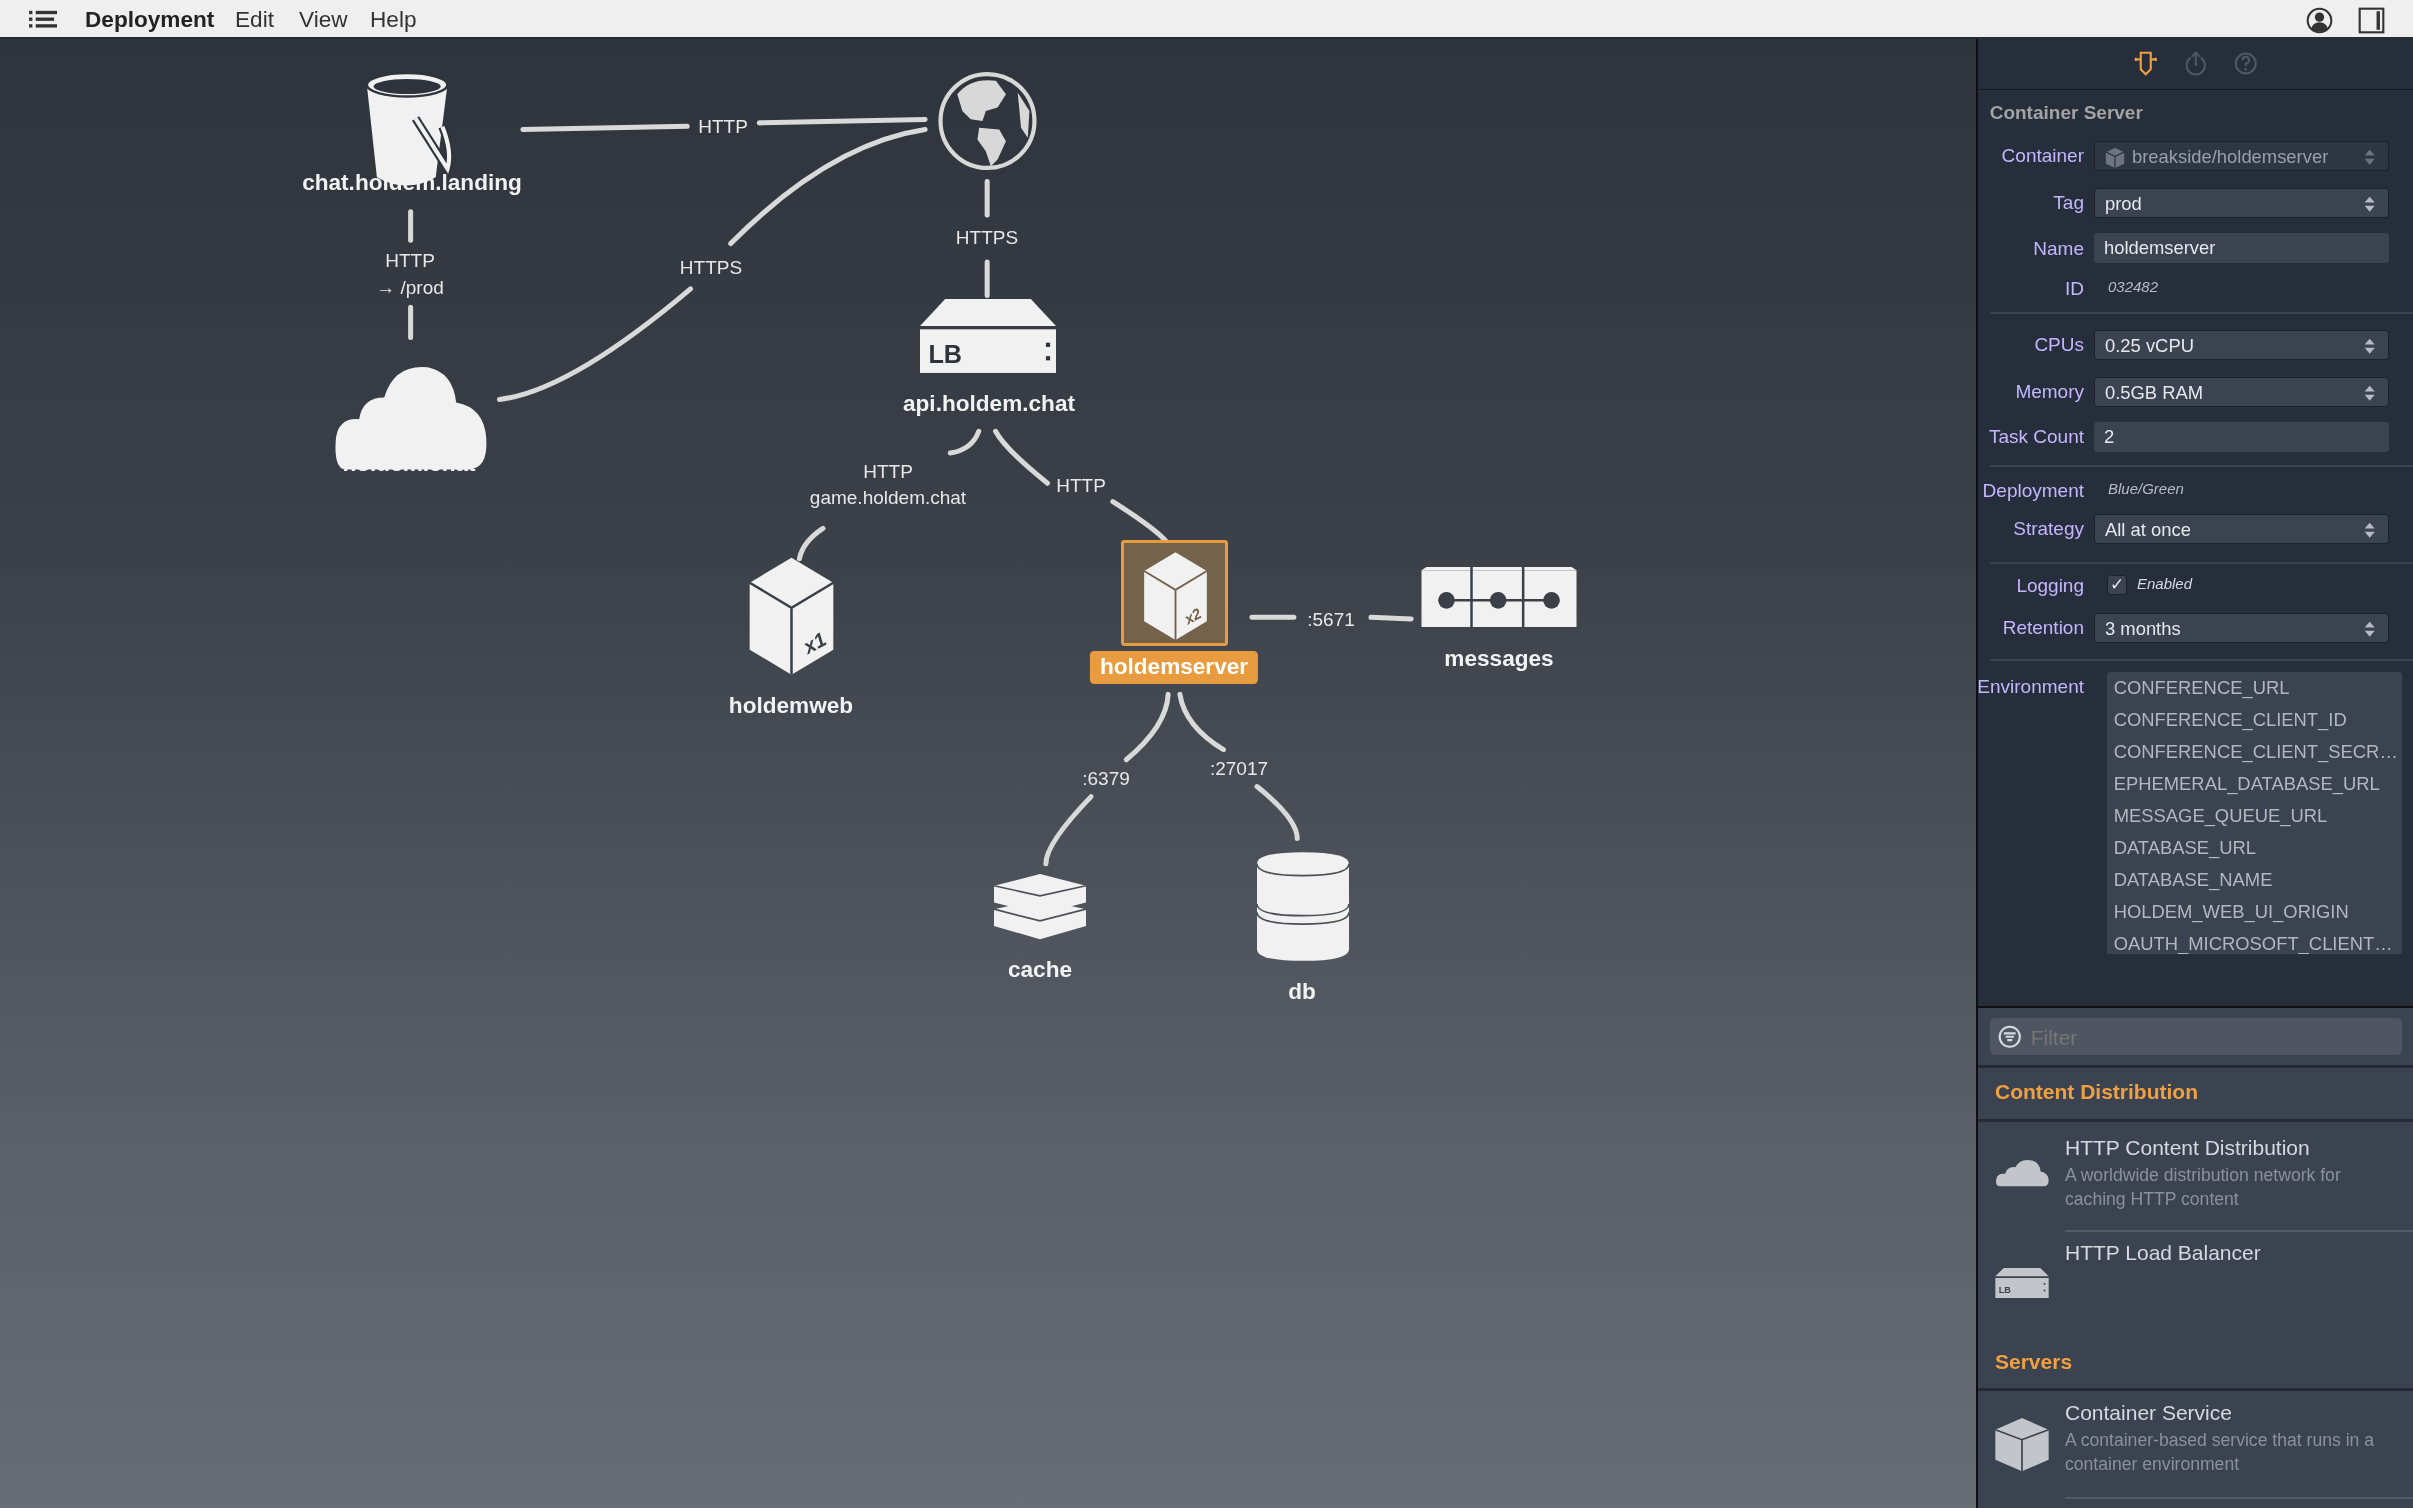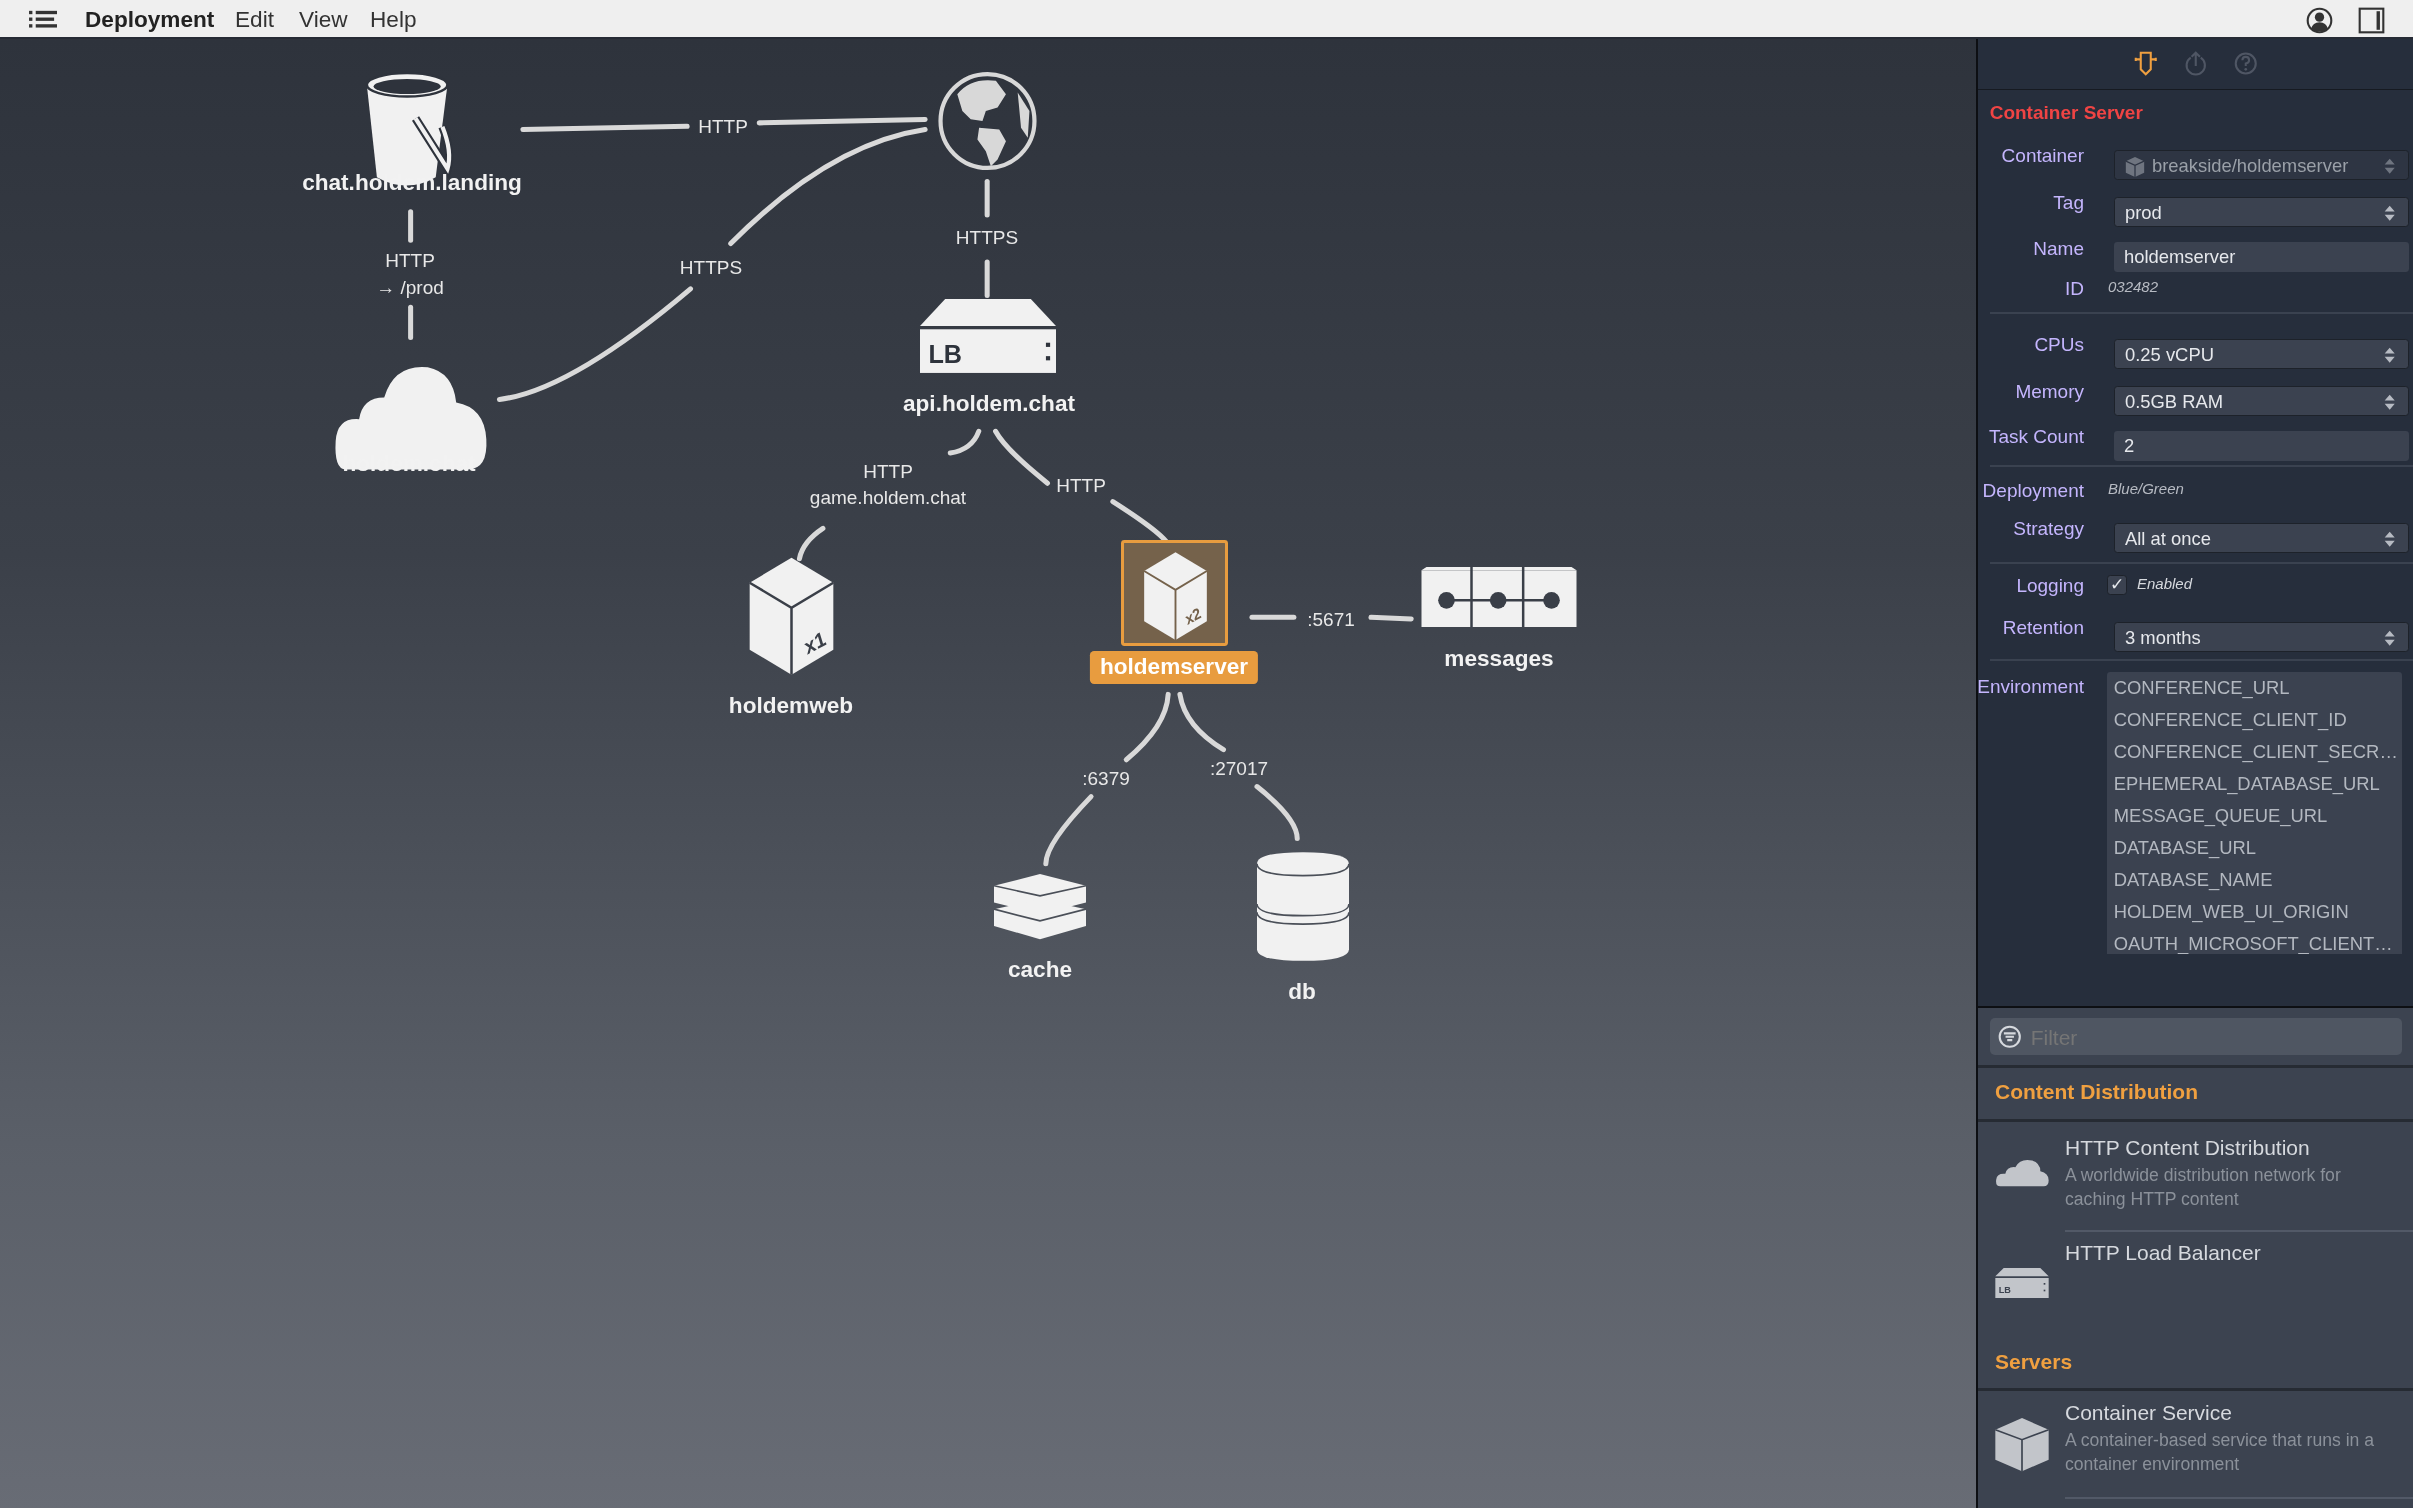--- a/index.html
+++ b/index.html
@@ -17,23 +17,23 @@
   .edge-label { position:absolute; font-size:19px; color:#e8e8e8; text-align:center; white-space:nowrap; transform:translate(-50%,-50%); line-height:25px; }
   .node-label { position:absolute; font-size:22.6px; color:#f2f2f2; font-weight:bold; white-space:nowrap; transform:translateX(-50%); }
   .node-icon { position:absolute; }
   .selected-frame { position:absolute; border:3.4px solid #e89c3f; background:#75624b; border-radius:3.4px; box-sizing:border-box; }
   .selected-label { position:absolute; background:#e89c3f; color:#fff; font-size:22.6px; font-weight:bold; border-radius:4.2px; padding:3.4px 10px; transform:translateX(-50%); white-space:nowrap; }
 
   
   .panel { position:absolute; left:1976px; top:39px; width:437px; height:1470px; background:#262e3c; border-left:2.5px solid #0d0f13; box-sizing:border-box; }
   .panel-tabs { position:absolute; left:0; top:0; width:100%; height:50px; border-bottom:1.7px solid #161a21; }
   .panel-tab { position:absolute; top:11.7px; width:23.5px; height:25px; }
-  .section-title { position:absolute; left:11.7px; top:63px; font-size:19px; font-weight:bold; color:#ef4444; }
+  .section-title { position:absolute; left:11.7px; top:63px; font-size:19px; font-weight:bold; color:#a3a3a3; }
   .row-label { position:absolute; right:329px; font-size:19px; color:#c4b5fd; text-align:right; white-space:nowrap; }
-  .field { position:absolute; left:136px; width:295px; height:30px; background:#3b4250; border-radius:3.4px; box-sizing:border-box; font-size:18.4px; color:#e6e8ec; line-height:30px; padding-left:10px;margin-top:9px; }
+  .field { position:absolute; left:116px; width:295px; height:30px; background:#3b4250; border-radius:3.4px; box-sizing:border-box; font-size:18.4px; color:#e6e8ec; line-height:30px; padding-left:10px; }
   .field.select { border:0.8px solid #1d222a; }
   .field.disabled { color:#9aa0a8; background:#2e3543; }
   .field .arrows { position:absolute; right:11.7px; top:5.9px; width:13.4px; height:18.4px; }
   .static-val { position:absolute; left:130px; font-size:15px; color:#b7bbc3;font-style:italic; }
   .divider { position:absolute; left:11.7px; right:0; height:1.7px; background:#3a4250; }
   .env-box { position:absolute; left:129px; top:633px; width:295px; height:282px; background:#3b4250; border-radius:3.4px 3.4px 0 0; overflow:hidden; }
   .env-item { font-size:18.4px; color:#b3b8c0; height:32px; line-height:32px; padding-left:6.7px; white-space:nowrap; overflow:hidden; text-overflow:ellipsis; }
   .checkbox { position:absolute; left:129px; width:20px; height:20px; border-radius:3.4px; background:#3b4250; border:0.8px solid #1d222a; box-sizing:border-box; color:#e6e8ec; font-size:17px; line-height:18.4px; text-align:center; }
 
   

